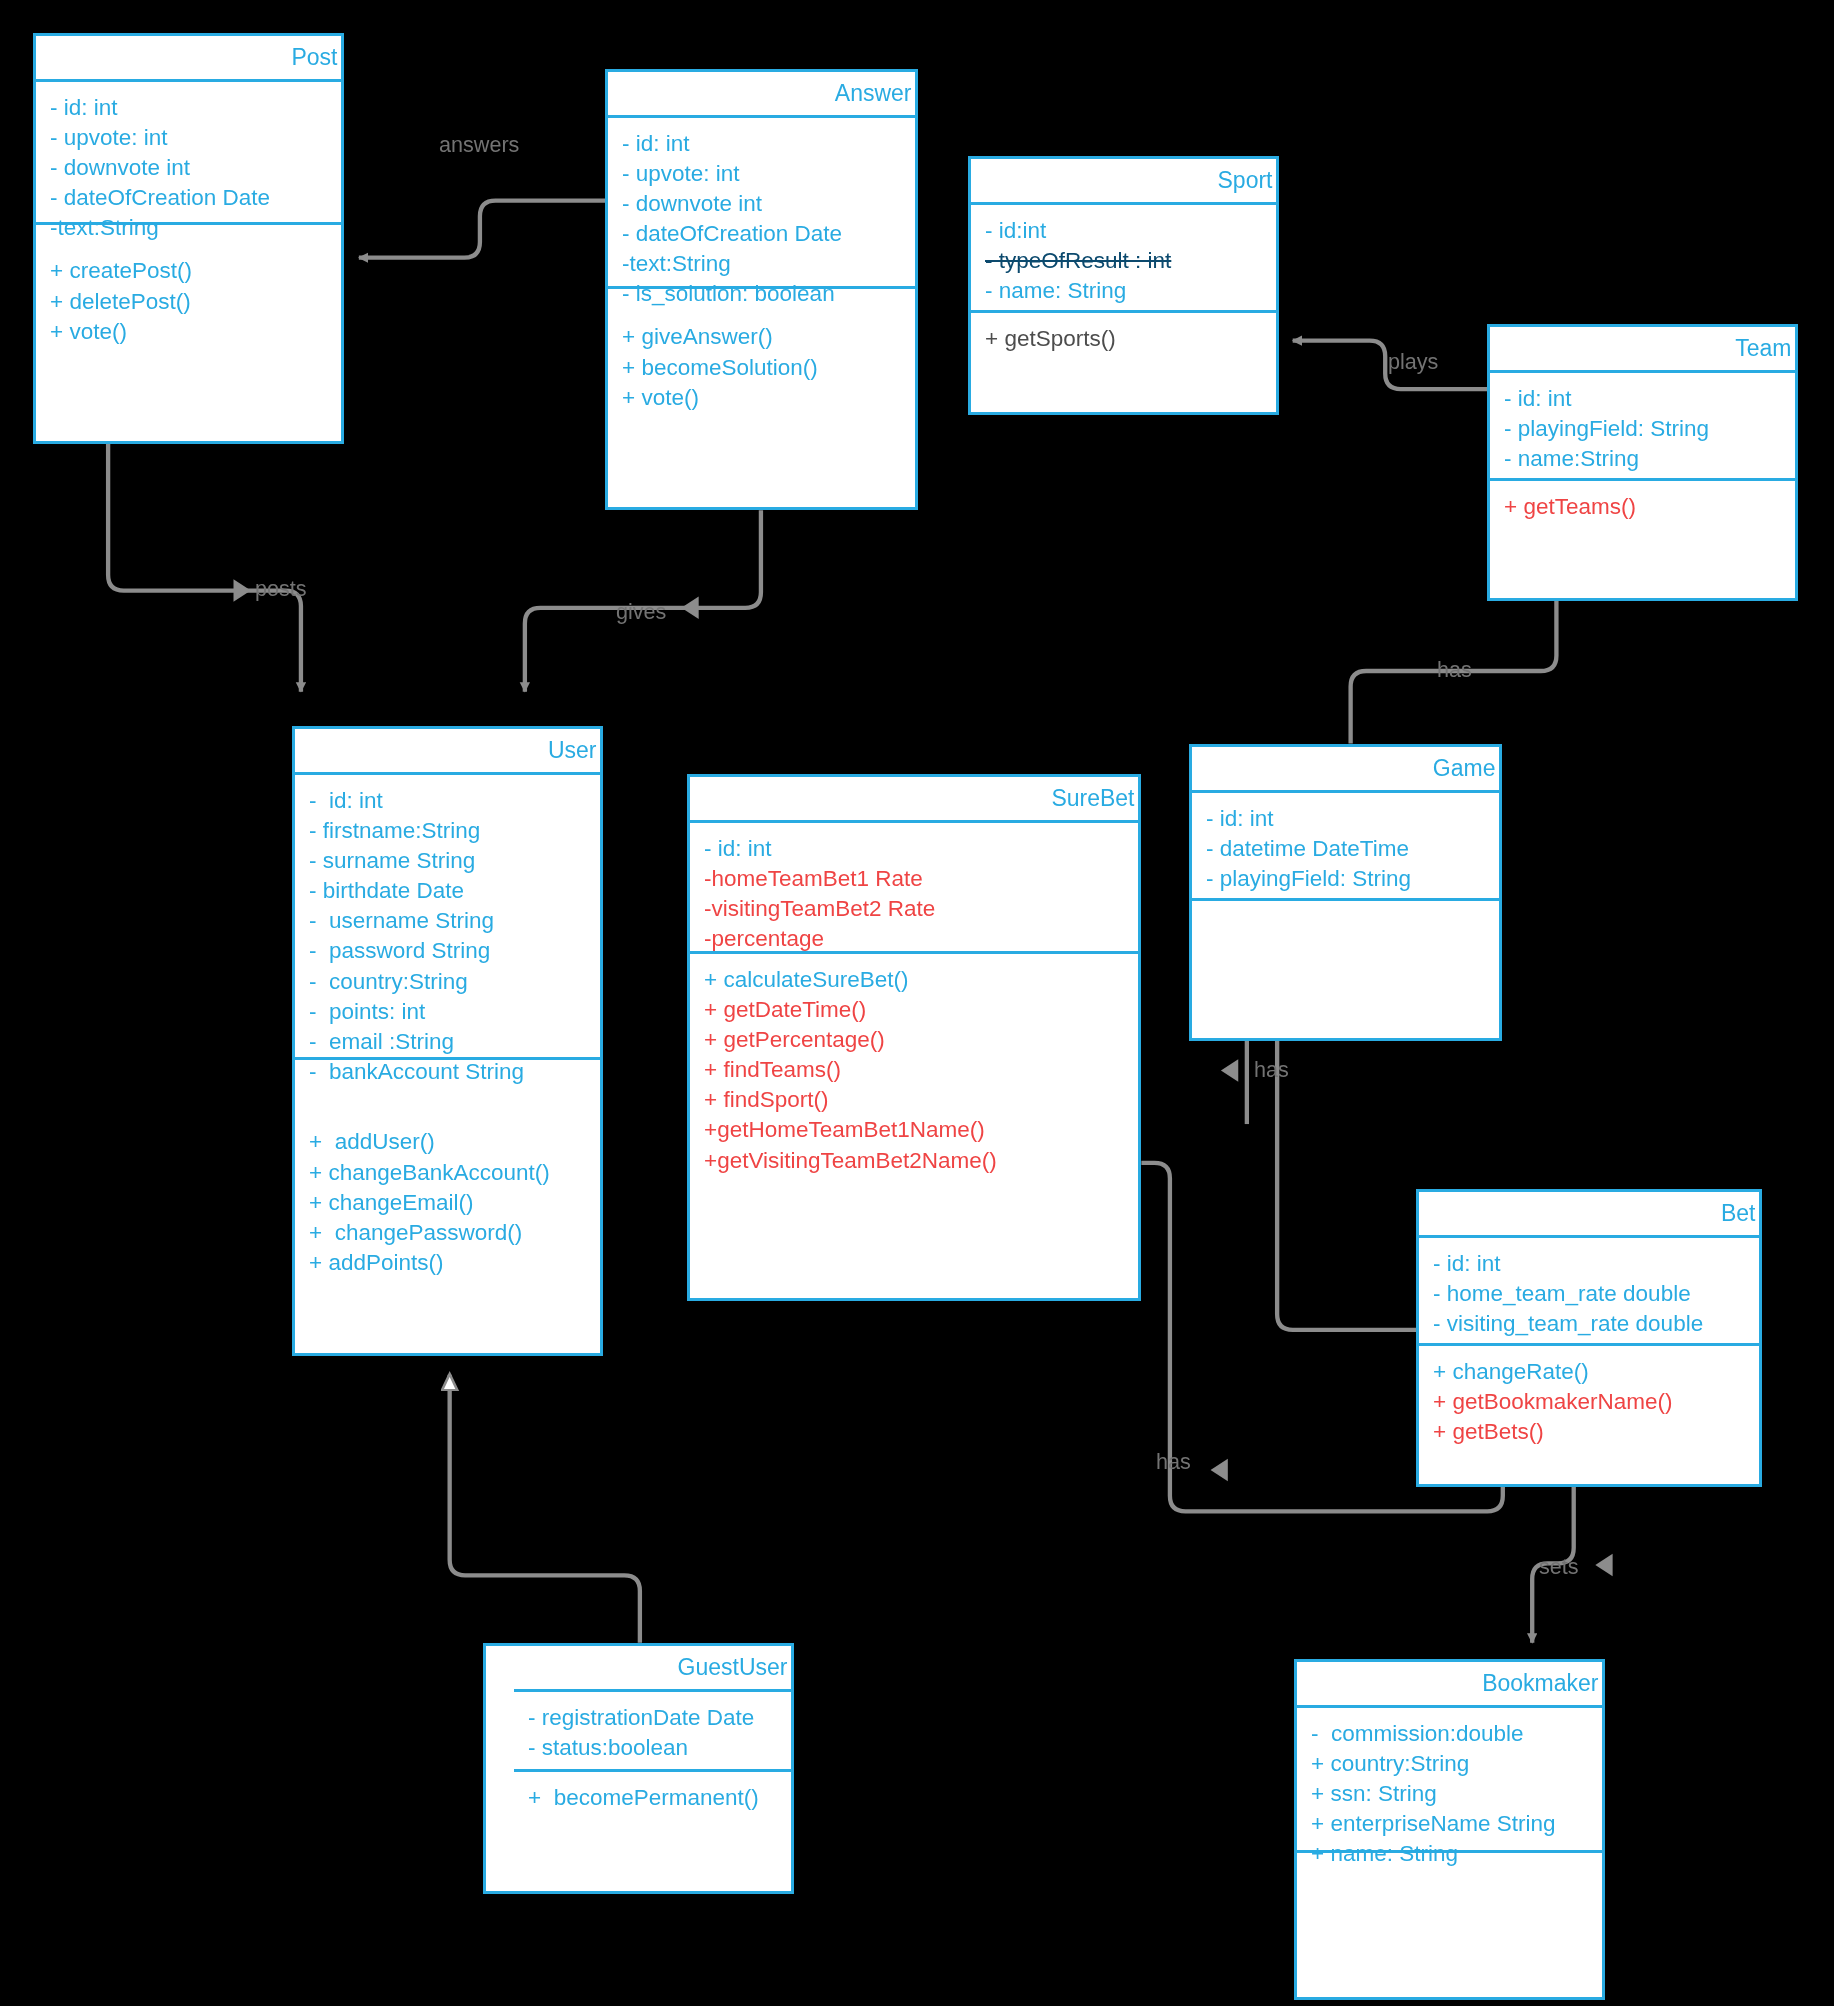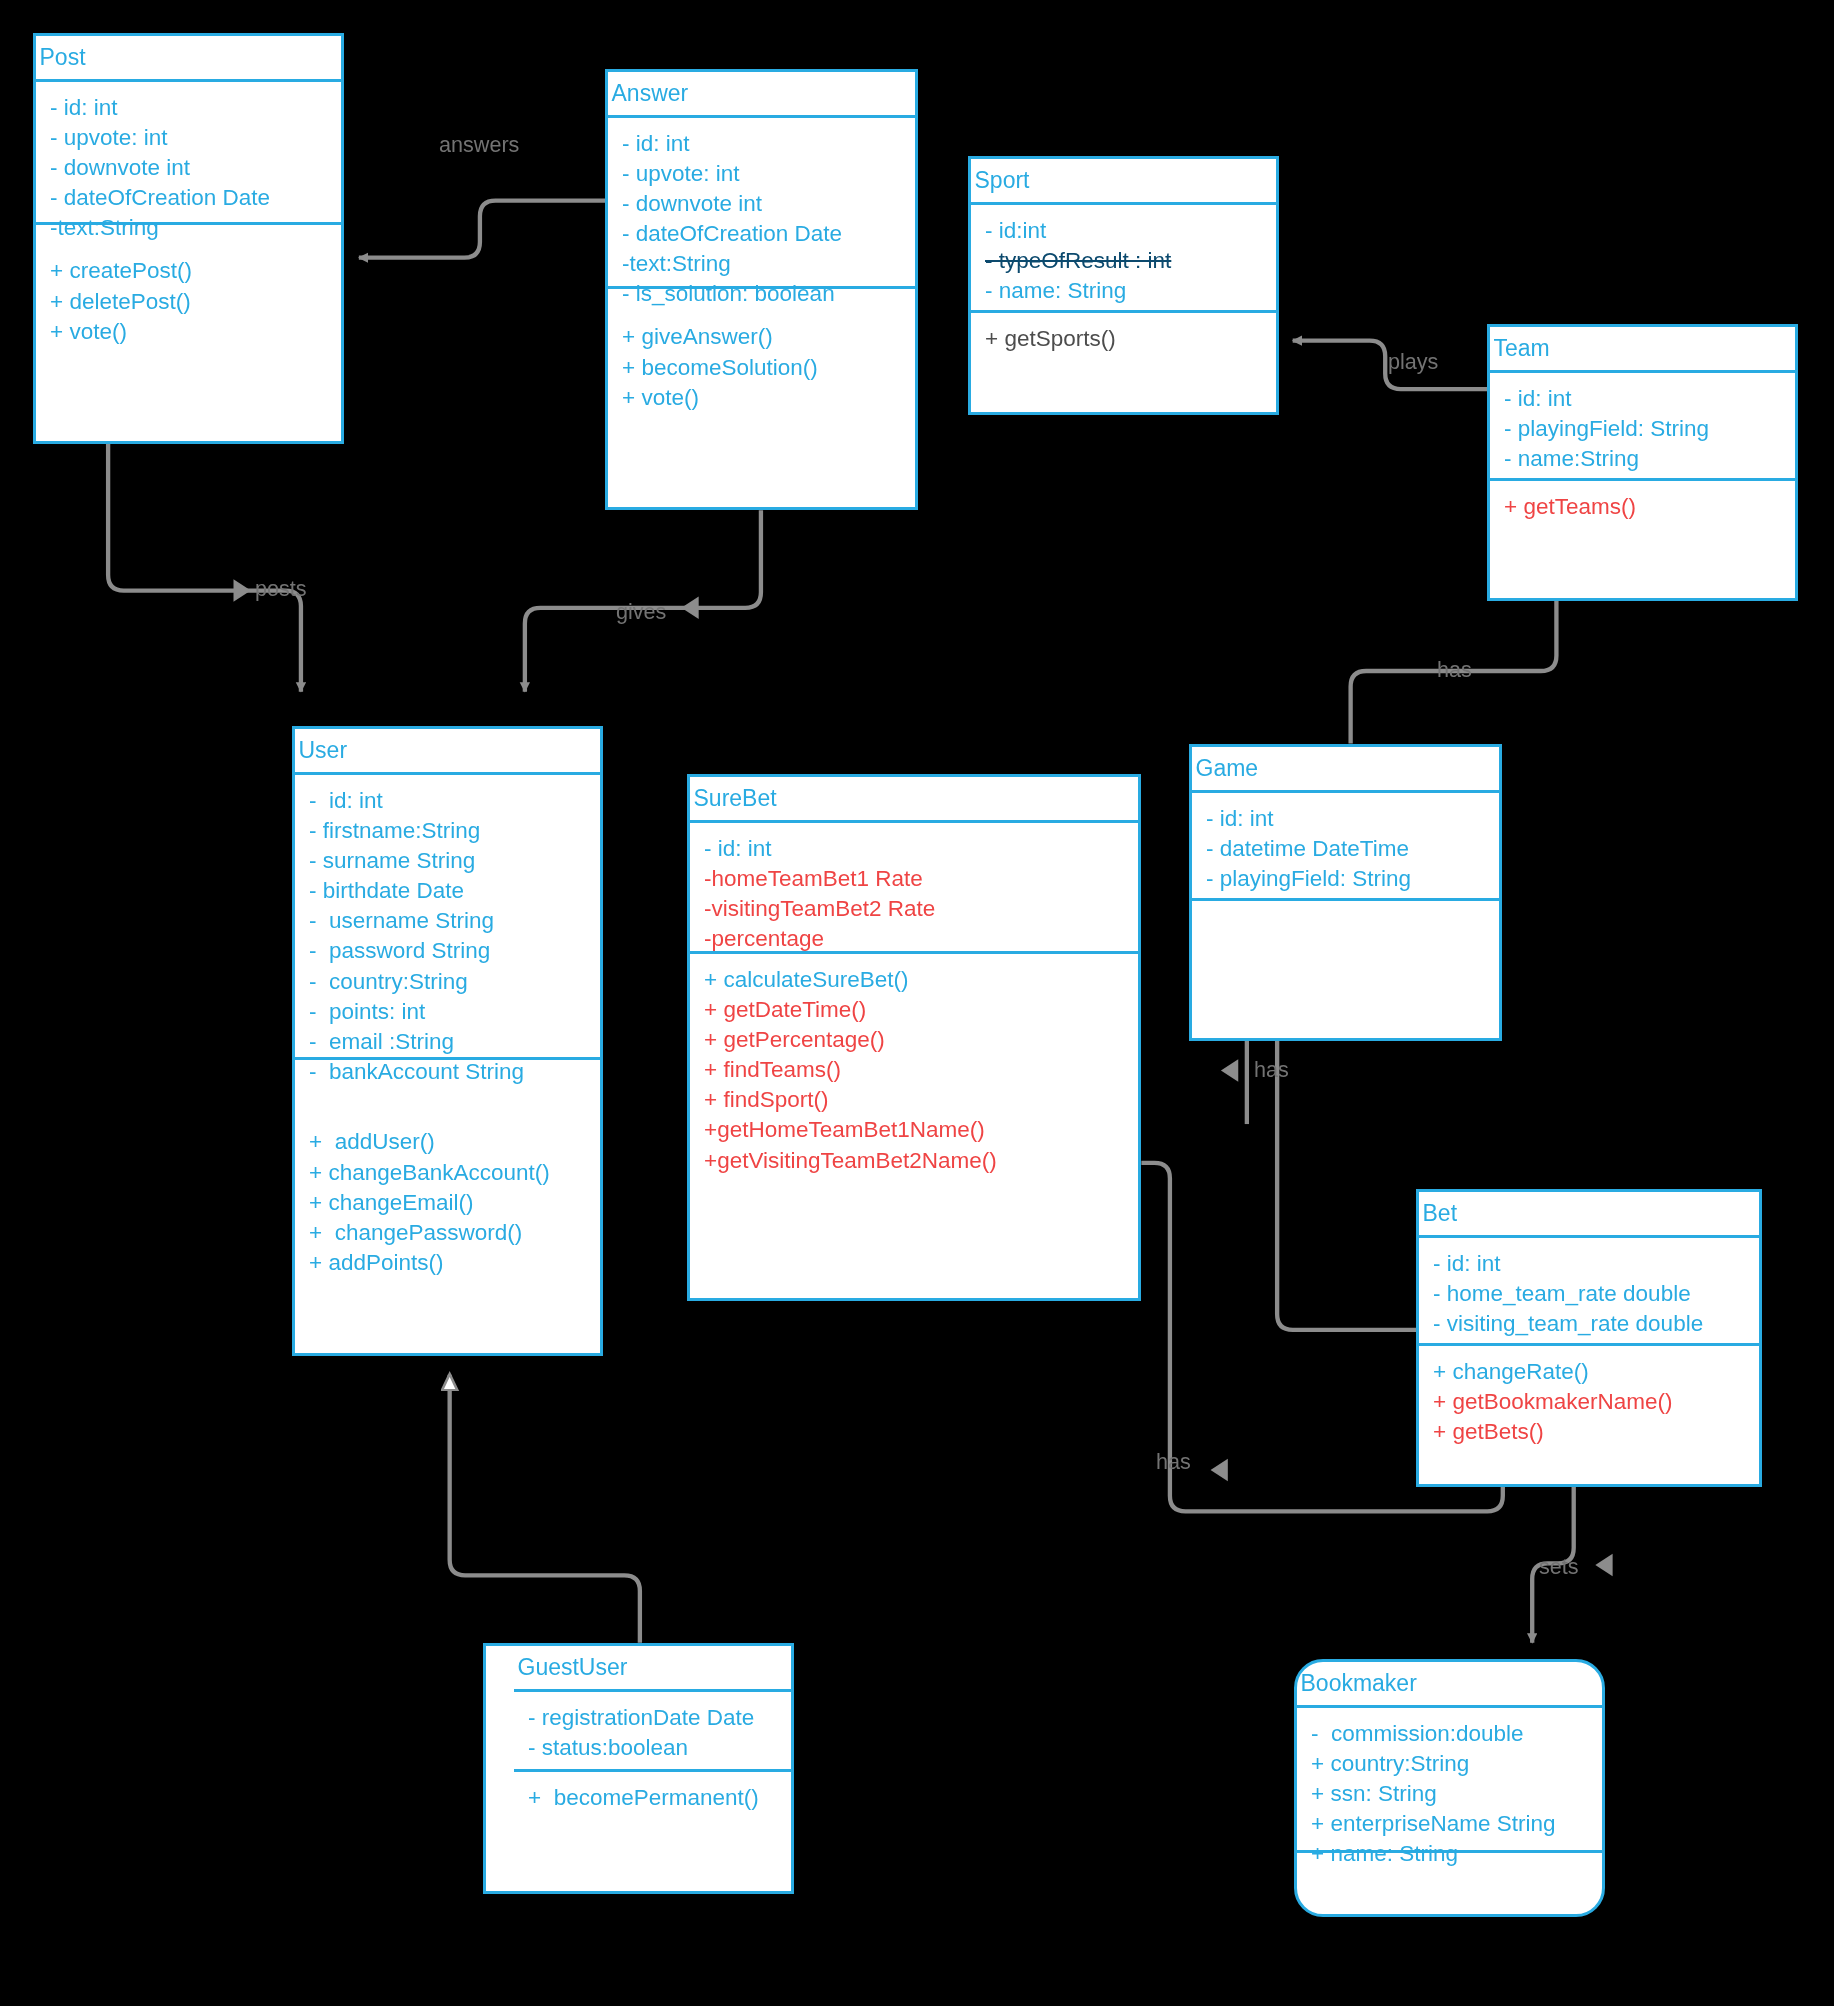--- a/index.html
+++ b/index.html
@@ -24,21 +24,21 @@
   }
   .uml-class {
     position: absolute;
     background: #ffffff;
     border: 3.5px solid #29ABE2;
     box-sizing: border-box;
     display: flex;
     flex-direction: column;
   }
   .uml-title {
-    text-align: left;
+    text-align: right;
     color: #29ABE2;
     font-size: 23px;
     padding: 8.6px 3.5px 9.5px 3.5px;
     border-bottom: 3.5px solid #29ABE2;
     line-height: 1.1;
     white-space: nowrap;
   }
   .uml-section {
     padding: 10.4px 14px 10.4px 14px;
     box-sizing: border-box;
@@ -237,21 +237,21 @@
     <div class="uml-title">GuestUser</div>
     <div class="uml-section uml-attrs" style="height:80px;">
       <div class="uml-line">- registrationDate Date</div>
       <div class="uml-line">- status:boolean</div>
     </div>
     <div class="uml-section">
       <div class="uml-line">+  becomePermanent()</div>
     </div>
   </div>
 
-  <div class="uml-class" style="left:1294px; top:1659px; width:311px; height:258px;border-radius:29px;">
+  <div class="uml-class" style="left:1294px; top:1659px; width:311px; height:341px;">
     <div class="uml-title">Bookmaker</div>
     <div class="uml-section uml-attrs" style="height:145px;">
       <div class="uml-line">-  commission:double</div>
       <div class="uml-line">+ country:String</div>
       <div class="uml-line">+ ssn: String</div>
       <div class="uml-line">+ enterpriseName String</div>
       <div class="uml-line">+ name: String</div>
     </div>
     <div class="uml-section"></div>
   </div>

